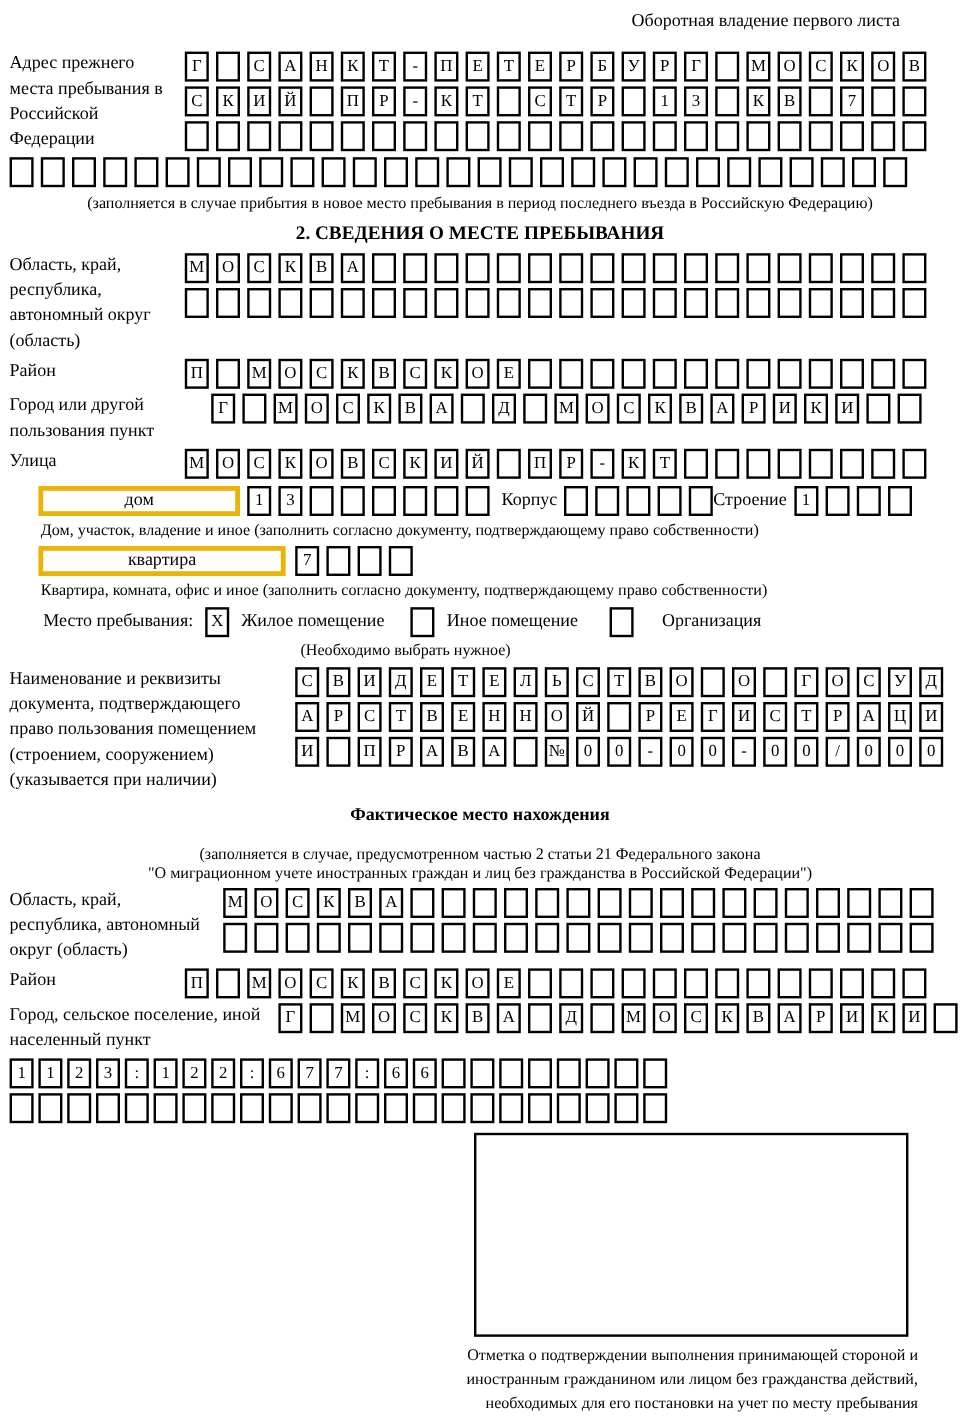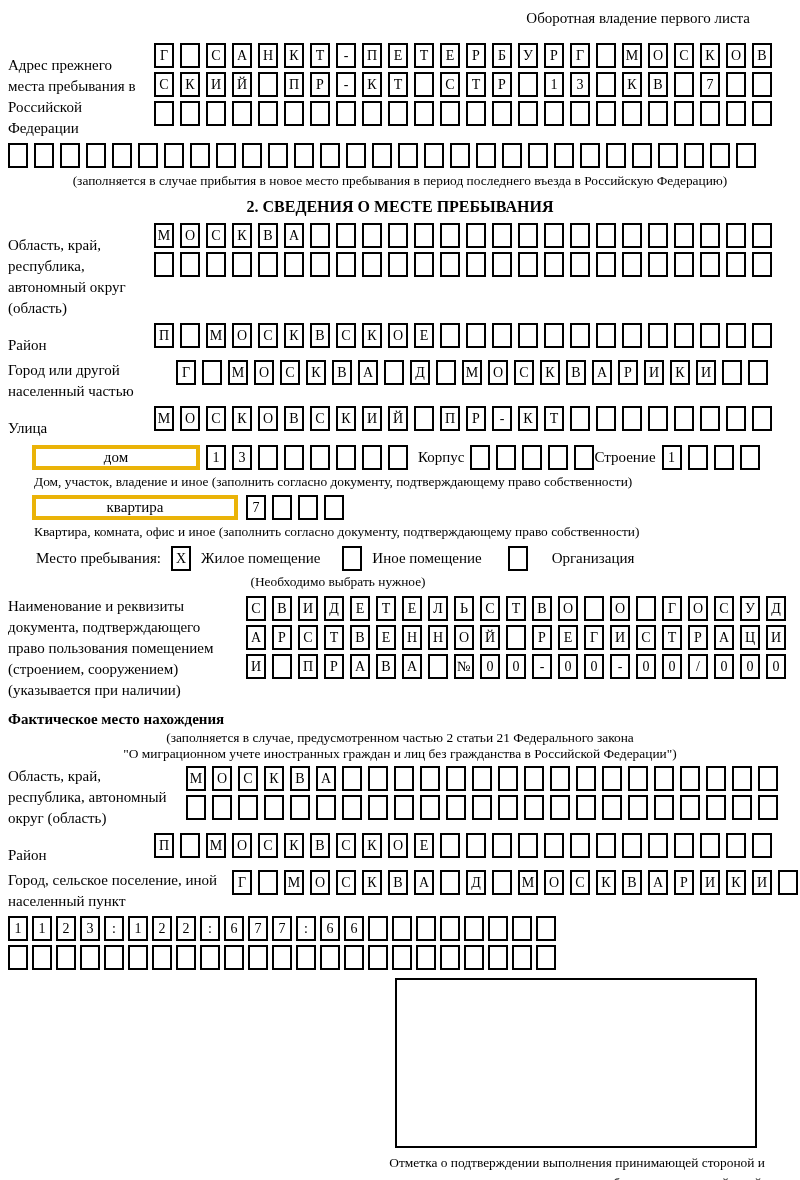--- a/index.html
+++ b/index.html
@@ -5,39 +5,39 @@
   html,body { margin:0; padding:0; background:#fff; }
   .page {
     width:800px; height:1180px; box-sizing:border-box;
     padding:10px 8px 0 8px; overflow:hidden;
     font-family:"Liberation Serif","DejaVu Serif",serif; color:#000;
     position:relative; background:#fff;
   }
   .hdr-note { text-align:right; padding-right:42px; font-size:15px; }
   .field { display:flex; align-items:flex-start; margin-top:4px; }
   .lbl { font-size:15px; line-height:21px; flex:none; padding-right:7px; box-sizing:border-box; }
-  .w146 { width:146px;margin-top:12px; } .w168 { width:168px; } .w178 { width:178px; } .w238 { width:238px; } .w224 { width:224px; }
+  .w146 { width:146px; } .w168 { width:168px; } .w178 { width:178px; } .w238 { width:238px; } .w224 { width:224px; }
   .rows { display:flex; flex-direction:column; gap:4px; }
   .cells { display:flex; gap:6px; }
   .cells.tight { gap:4px; }
   .cell {
     flex:none; width:20px; height:25px; border:2px solid #000; box-sizing:border-box;
     display:flex; align-items:center; justify-content:center;
     font-size:14px; line-height:1;
   }
   .wide-box {
     flex:none; border:4px solid #eab308; height:25px; box-sizing:border-box;
     display:flex; align-items:center; justify-content:center; font-size:15px;
   }
   .dom-w { width:168px; } .kv-w { width:206px; }
   .inline-lbl { font-size:15px; line-height:25px; flex:none; }
   .cap { font-size:13.4px; text-align:center; margin-top:5px; }
   .cap-left { font-size:13.4px; margin-top:4px; margin-left:26px; }
   .h2 { font-size:16px; font-weight:bold; text-align:center; margin:9px 0 7px 0; }
-  .h3 { font-size:15px; font-weight:bold; margin:10px 0 2px 0; }
+  .h3 { font-size:15px; font-weight:bold; text-align:center; margin:10px 0 16px 0; }
   .mesto-row { display:flex; align-items:center; margin-top:6px; margin-left:28px; }
   .mesto-row .cell { margin:0 10px; }
   .mesto-note { font-size:13.4px; text-align:center; width:360px; margin-left:150px; margin-top:3px; }
   .stamp-box { margin-left:387px; margin-top:8px; width:362px; height:170px; border:2px solid #000; box-sizing:border-box; }
   .stamp-cap { width:378px; margin-left:379px; margin-top:5px; text-align:right; font-size:13.4px; line-height:20px; }
   .mt6 { margin-top:6px; }
 </style>
 </head>
 <body>
 
@@ -245,21 +245,21 @@
         <div class="cell"></div>
         <div class="cell"></div>
         <div class="cell"></div>
         <div class="cell"></div>
         <div class="cell"></div>
         <div class="cell"></div>
       </div>
   </div>
 
   <div class="field">
-    <div class="lbl w168">Город или другой населенный частью</div>
+    <div class="lbl w168">Город или другой пользования пункт</div>
     <div class="cells">
         <div class="cell">Г</div>
         <div class="cell"></div>
         <div class="cell">М</div>
         <div class="cell">О</div>
         <div class="cell">С</div>
         <div class="cell">К</div>
         <div class="cell">В</div>
         <div class="cell">А</div>
         <div class="cell"></div>

